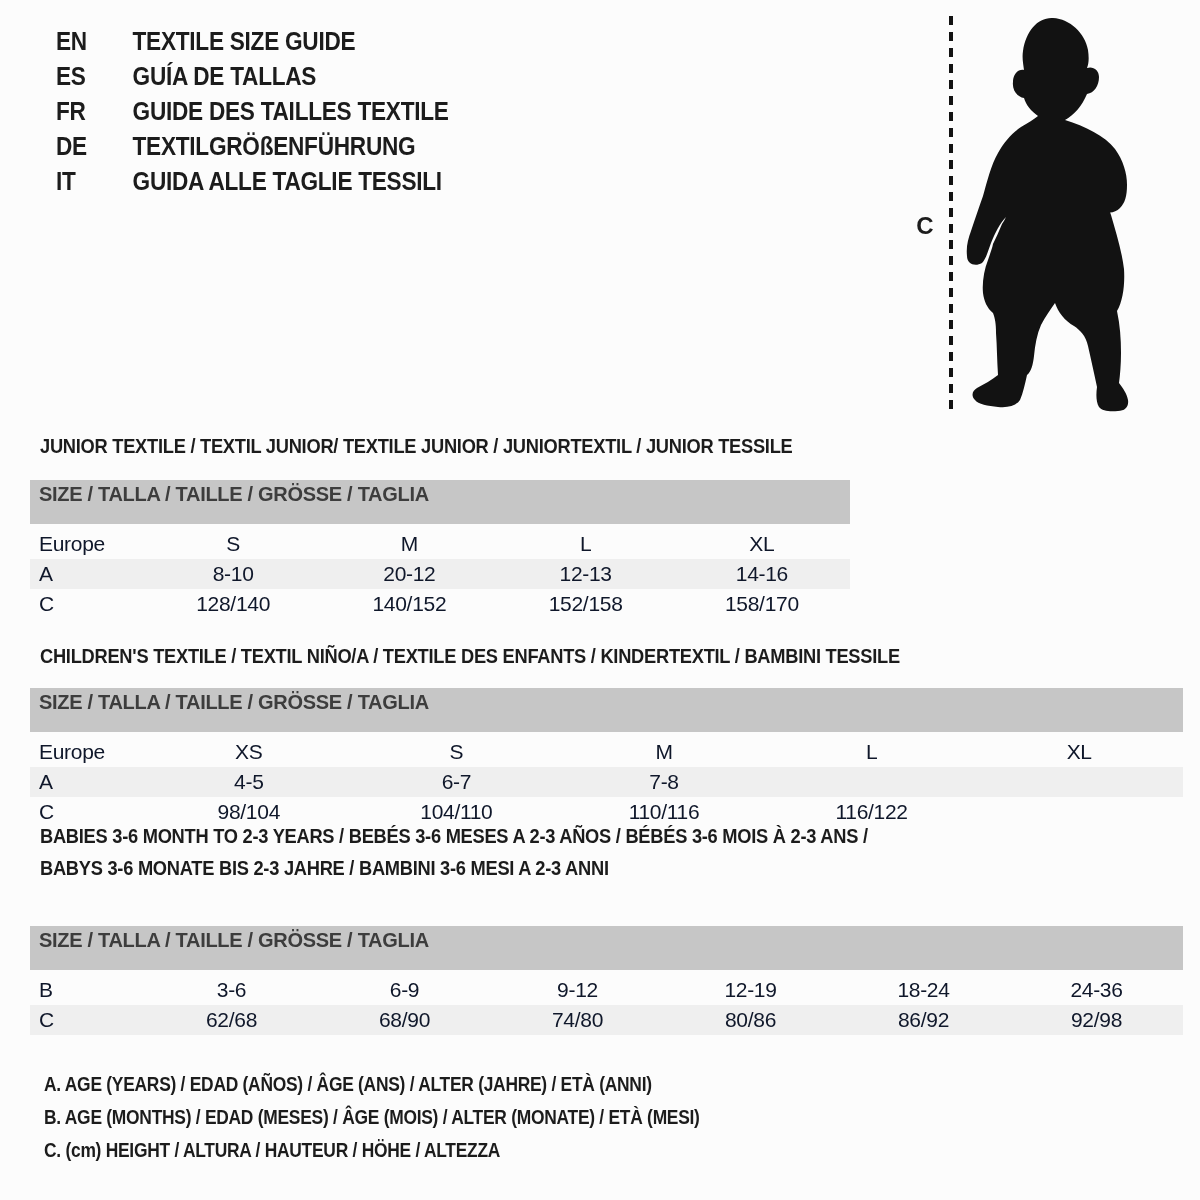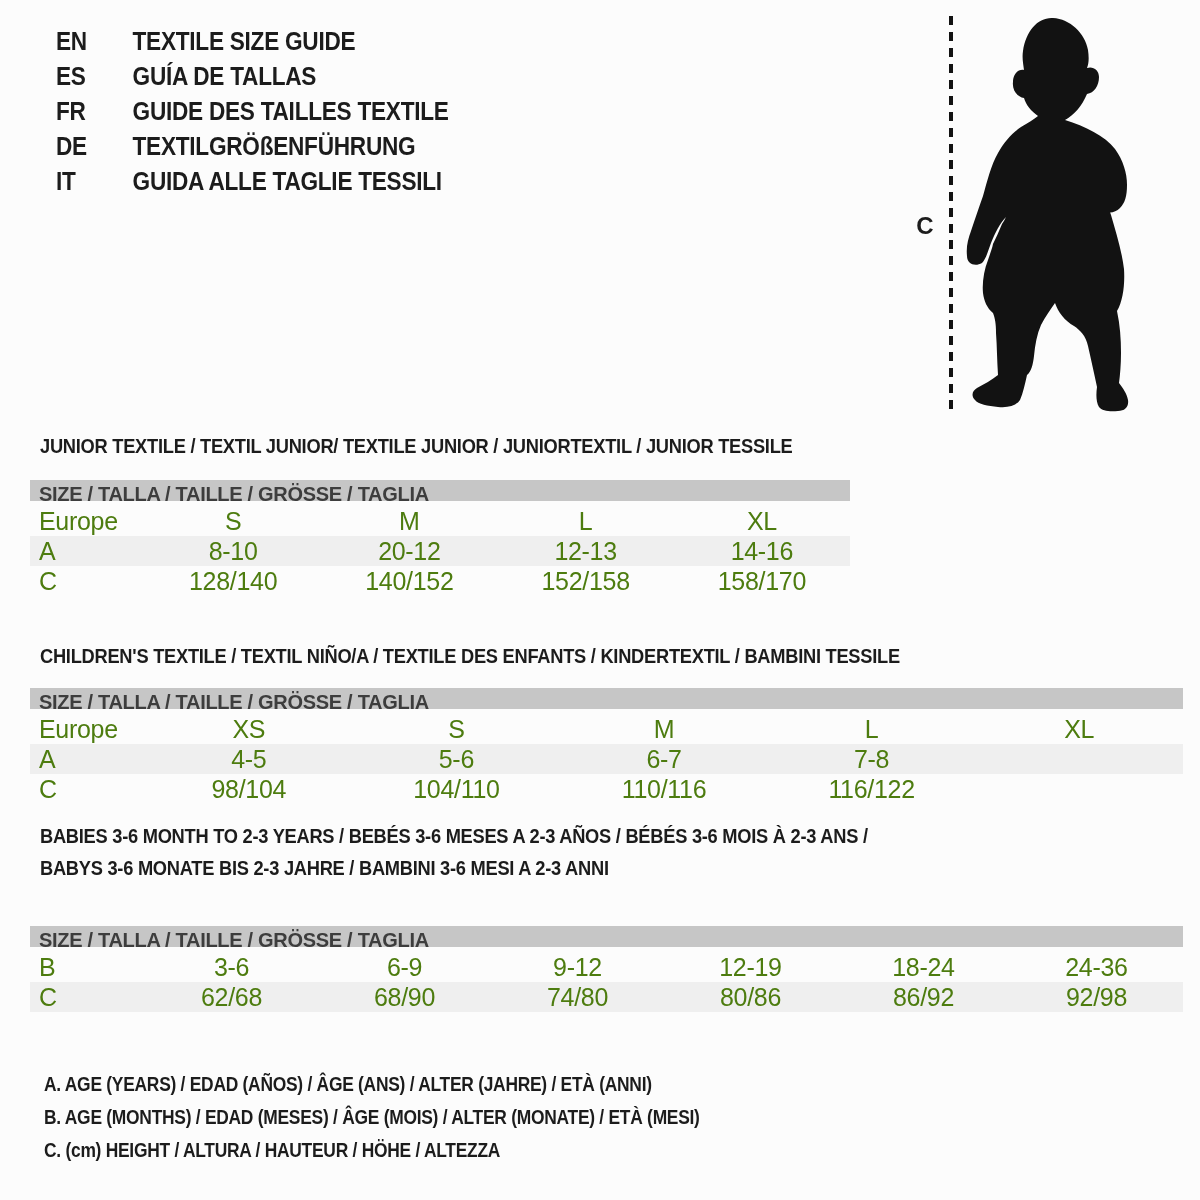--- a/index.html
+++ b/index.html
@@ -26,26 +26,26 @@
   .t-junior-title{top:430px;}
   .t-children-title{top:640px;}
   .t-babies-title{top:820px;}
 
   
   .size-table{position:absolute;left:30px;}
   .tbl-junior{top:480px;width:820px;}
   .tbl-children{top:688px;width:1153px;}
   .tbl-babies{top:926px;width:1153px;}
   .size-header{
-    height:21px;line-height:28px;padding-left:9px;
+    height:44px;line-height:28px;padding-left:9px;
     background:#c6c6c6;color:#3d3d3d;
     font-size:20px;font-weight:700;letter-spacing:-.3px;white-space:nowrap;
   }
   .rows{margin-top:5px;}
-  .t-row{display:grid;height:30px;line-height:30px;font-size:25px;color:#4d7c0f;}
+  .t-row{display:grid;height:30px;line-height:30px;font-size:21px;color:#0f172a;}
   .t-cell{text-align:center;letter-spacing:-.3px;overflow:hidden;}
   .t-label{text-align:left;padding-left:9px;}
 
   
   .legend{position:absolute;left:44px;top:1068px;}
   .legend-line{font-size:20px;font-weight:700;line-height:33px;}
 </style>
 </head>
 <body>
 
@@ -167,21 +167,20 @@
         <div class="t-cell t-label">Europe</div>
         <div class="t-cell">XS</div>
         <div class="t-cell">S</div>
         <div class="t-cell">M</div>
         <div class="t-cell">L</div>
         <div class="t-cell">XL</div>
       </div>
       <div class="t-row" style="grid-template-columns: 115px repeat(5, 1fr); background: rgb(239, 239, 239);">
         <div class="t-cell t-label">A</div>
         <div class="t-cell">4-5</div>
-        <div class="t-cell">5-6</div>
         <div class="t-cell">6-7</div>
         <div class="t-cell">7-8</div>
       </div>
       <div class="t-row" style="grid-template-columns: 115px repeat(5, 1fr);">
         <div class="t-cell t-label">C</div>
         <div class="t-cell">98/104</div>
         <div class="t-cell">104/110</div>
         <div class="t-cell">110/116</div>
         <div class="t-cell">116/122</div>
       </div>

